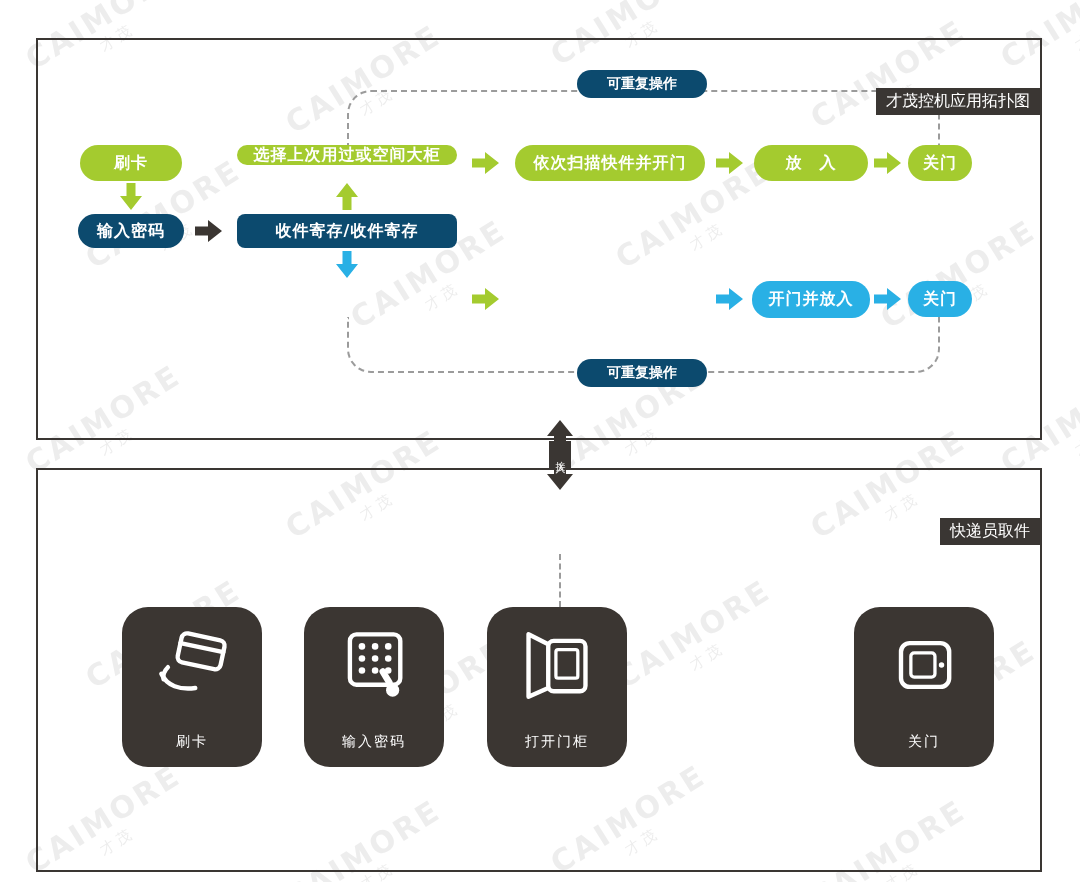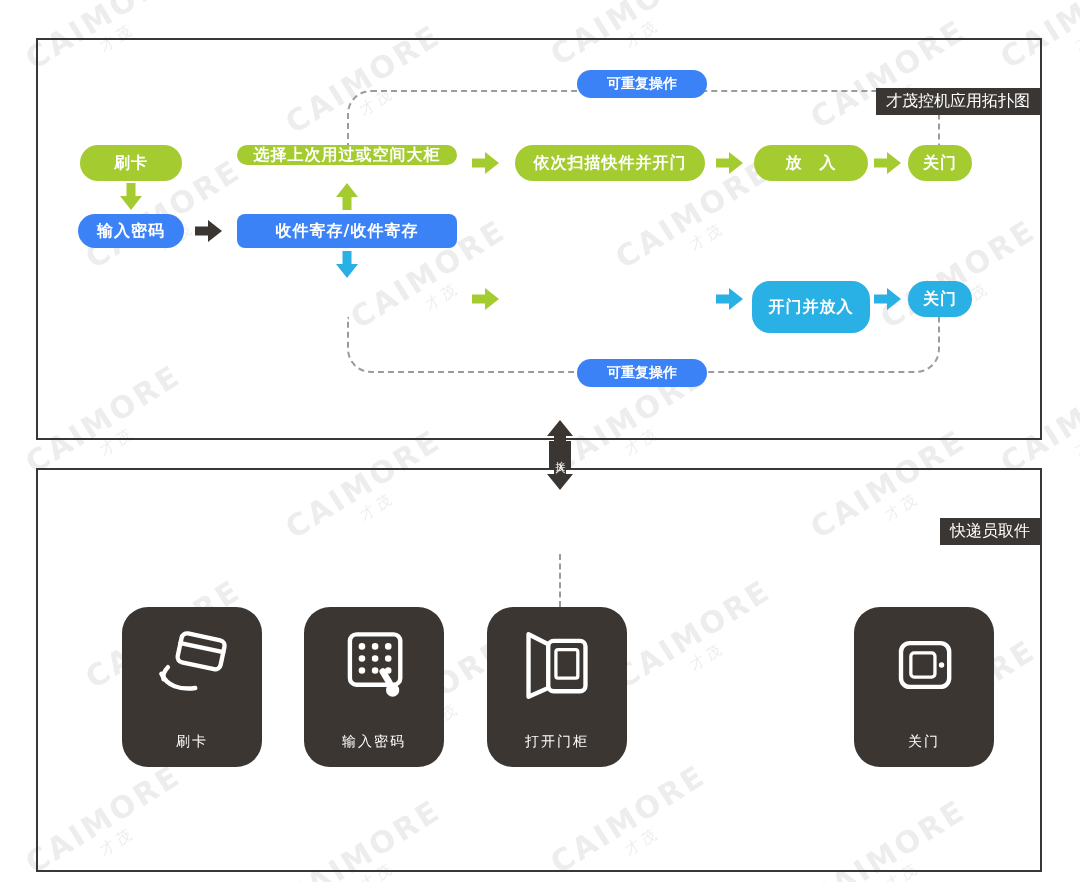--- a/index.html
+++ b/index.html
@@ -23,21 +23,21 @@
   .corner-label { position:absolute; top:0; right:0; background:#3a3633; color:#fff;
                   font-size:16px; padding:3px 10px; z-index:6; white-space:nowrap;margin-top:48px; }
 
   
   .pill { position:absolute; color:#fff; font-weight:bold; display:flex; align-items:center;
           justify-content:center; white-space:nowrap; z-index:3; }
   .node { border-radius:18px; font-size:16px; letter-spacing:1px; }
   .rect-node { border-radius:8px; }
   .green { background:#a4cb2f; }
   .blue  { background:#29b0e5; }
-  .dark  { background:#3b82f6; }
+  .dark  { background:#0c4a6e; }
   .repeat-pill { width:130px; height:28px; border-radius:14px; font-size:14px; z-index:4; }
   .instruction { border-radius:14px; font-size:13px; z-index:4; }
 
   
   .dashed-loop { position:absolute; z-index:2; }
   .loop-top { border-top:2px dashed #9b9b9b; border-left:2px dashed #9b9b9b;
               border-right:2px dashed #9b9b9b; border-radius:24px 24px 0 0; }
   .loop-bottom { border-bottom:2px dashed #9b9b9b; border-left:2px dashed #9b9b9b;
                  border-right:2px dashed #9b9b9b; border-radius:0 0 24px 24px; }
   .vdash { position:absolute; border-left:2px dashed #9b9b9b; z-index:2; }
@@ -165,21 +165,21 @@
 
     <div class="pill node green" style="left:42px;top:105px;width:102px;height:36px">刷卡</div>
     <div class="pill node green" style="left:199px;top:105px;width:220px;height:20px">选择上次用过或空间大柜</div>
     <div class="pill node green" style="left:477px;top:105px;width:190px;height:36px">依次扫描快件并开门</div>
     <div class="pill node green" style="left:716px;top:105px;width:114px;height:36px">放　入</div>
     <div class="pill node green" style="left:870px;top:105px;width:64px;height:36px">关门</div>
 
     <div class="pill node dark" style="left:40px;top:174px;width:106px;height:34px">输入密码</div>
     <div class="pill node rect-node dark" style="left:199px;top:174px;width:220px;height:34px">收件寄存/收件寄存</div>
 
-    <div class="pill node blue" style="left:714px;top:241px;width:118px;height:52px">开门并放入</div>
+    <div class="pill node blue" style="left:714px;top:241px;width:118px;height:37px">开门并放入</div>
     <div class="pill node blue" style="left:870px;top:241px;width:64px;height:36px">关门</div>
 
     <svg class="arrow" style="left:82px;top:143px" width="22" height="27" viewBox="0 0 22 27">
         <polygon class="fill-green" points="6.5,0 15.5,0 15.5,13 22,13 11,27 0,13 6.5,13"></polygon>
       </svg>
     <svg class="arrow" style="left:298px;top:143px" width="22" height="27" viewBox="0 0 22 27">
         <polygon class="fill-green" points="11,0 22,14 15.5,14 15.5,27 6.5,27 6.5,14 0,14"></polygon>
       </svg>
     <svg class="arrow" style="left:157px;top:180px" width="27" height="22" viewBox="0 0 27 22">
         <polygon class="fill-dark" points="0,6.5 13,6.5 13,0 27,11 13,22 13,15.5 0,15.5"></polygon>

